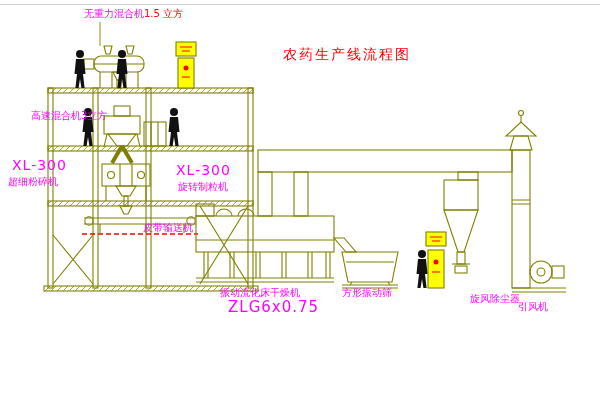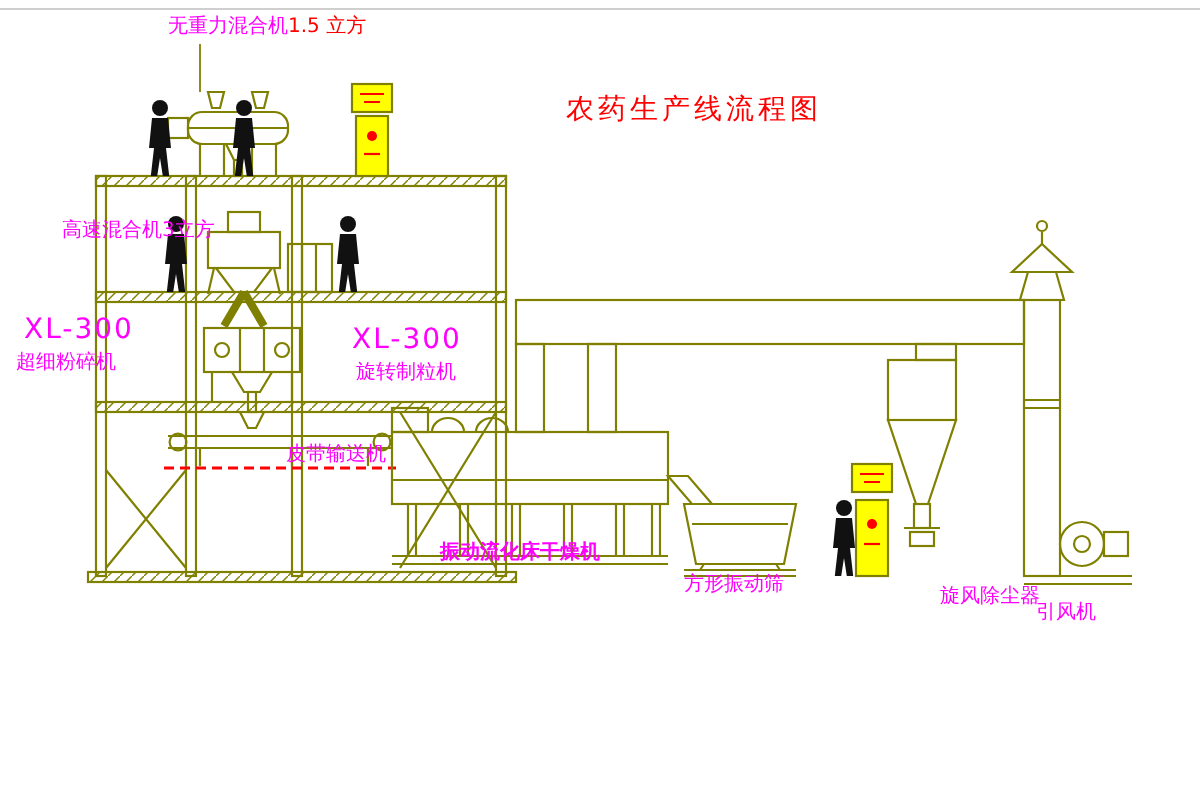--- a/index.html
+++ b/index.html
@@ -185,20 +185,21 @@
   <div class="lbl sm" style="left:31px;top:110px;">高速混合机3立方</div>
 
   <div class="lbl md" style="left:12px;top:157px;">XL-300</div>
   <div class="lbl sm" style="left:8px;top:176px;">超细粉碎机</div>
 
   <div class="lbl md" style="left:176px;top:162px;">XL-300</div>
   <div class="lbl sm" style="left:178px;top:181px;">旋转制粒机</div>
 
   <div class="lbl sm" style="left:108px;top:222px;margin-left:35px;">皮带输送机</div>
 
-  <div class="lbl sm" style="left:220px;top:271px;font-weight:bold;">振动流化床干燥机</div>
+  <div class="lbl sm" style="left:220px;top:287px;">振动流化床干燥机</div>
+  <div class="lbl model" style="left:228px;top:299px;">ZLG6x0.75</div>
 
   <div class="lbl sm" style="left:342px;top:287px;font-family:Liberation Serif, serif;">方形振动筛</div>
 
   <div class="lbl sm" style="left:426px;top:293px;margin-left:44px;">旋风除尘器</div>
 
   <div class="lbl sm" style="left:518px;top:302px;font-family:Liberation Mono, monospace;">引风机</div>
 </div>
 
 </body></html>

